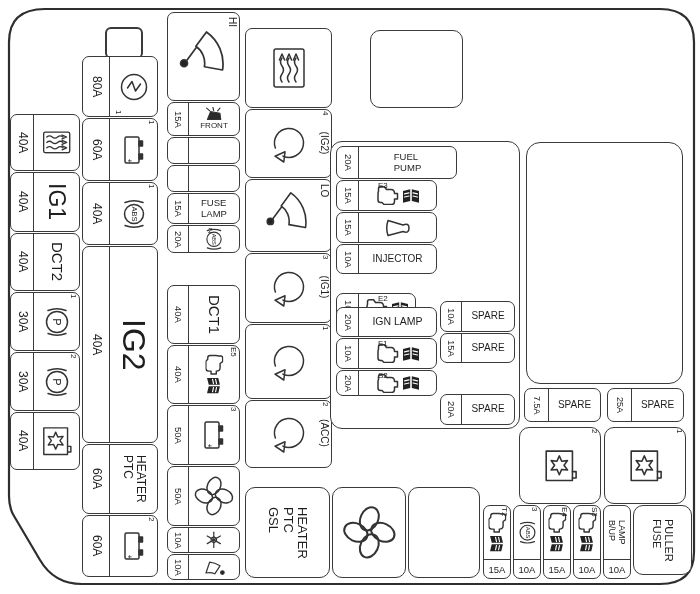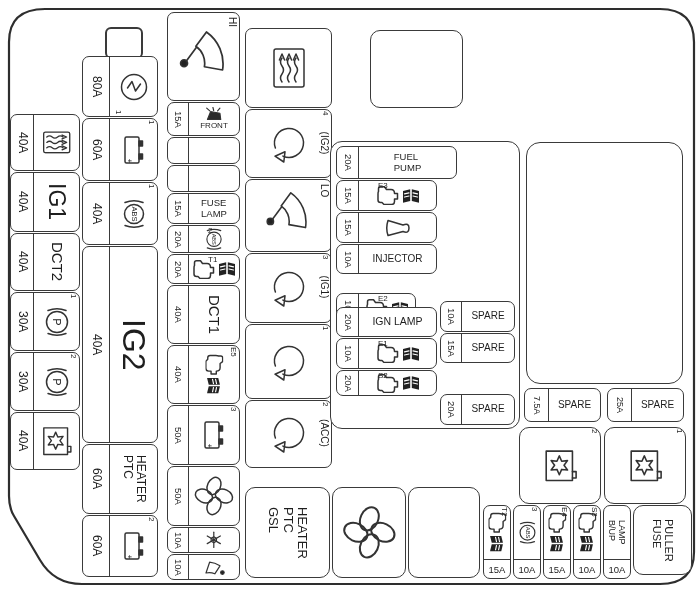--- a/index.html
+++ b/index.html
@@ -253,41 +253,20 @@
           <g transform="rotate(90 16 15)">
             <circle cx="16" cy="15" r="9.5"></circle>
             <text x="16" y="17.5" font-size="7.5" text-anchor="middle" fill="#222" stroke="none">ABS</text>
             <path d="M4.5 6 Q1 15 4.5 24"></path>
             <path d="M27.5 6 Q31 15 27.5 24"></path>
           </g>
         </svg>
         <span class="sup tl ">2</span>
       </div>
     </div>
-    <div class="cell" style="left: 167px; top: 254px; width: 73px; height: 30px; border-radius: 7px;">
-      <div class="amp" style="width:20px">
-        <span class="vt" style="font-size:9.5px">20A</span>
-      </div>
-      <div class="cont">
-        <span class="pairh">
-          <svg class="ic" width="24" height="19" viewBox="0 0 24 19" fill="none" stroke="#333" stroke-width="1.5" stroke-linejoin="round" stroke-linecap="round">
-            <path d="M3 8 L3 14 Q3 16.5 5.5 16.5 L7 16.5 L9 18.5 L16.5 18.5 Q19.5 18.5 19.5 15.5 L19.5 13 L22.5 13 L22.5 7.5 L19.5 7.5 Q19.5 3.5 16 3.5 L11.5 3.5 L9.5 0.8 L5.5 0.8 Q3.5 0.8 3.5 2.8 L3.5 5.5 Q3 6 3 8 Z"></path>
-          </svg>
-          <svg class="ic" width="20" height="16" viewBox="0 0 20 16" fill="none" stroke="#333" stroke-width="1.5" stroke-linejoin="round" stroke-linecap="round">
-            <path d="M2 3 L9.2 1.2 L9.2 13 L2 14.8 Z" fill="#222" stroke="none"></path>
-            <path d="M18 3 L10.8 1.2 L10.8 13 L18 14.8 Z" fill="#222" stroke="none"></path>
-            <line x1="3.5" y1="5.8" x2="8" y2="4.8" stroke="#fff" stroke-width="1.2"></line>
-            <line x1="3.5" y1="9" x2="8" y2="8" stroke="#fff" stroke-width="1.2"></line>
-            <line x1="16.5" y1="5.8" x2="12" y2="4.8" stroke="#fff" stroke-width="1.2"></line>
-            <line x1="16.5" y1="9" x2="12" y2="8" stroke="#fff" stroke-width="1.2"></line>
-          </svg>
-        </span>
-        <span class="sup tl ">T1</span>
-      </div>
-    </div>
     <div class="cell" style="left: 167px; top: 285px; width: 73px; height: 59px; border-radius: 7px;">
       <div class="amp" style="width:20px">
         <span class="vt" style="font-size:9.5px">40A</span>
       </div>
       <div class="cont">
         <div class="vt" style="font-size:15px">DCT1</div>
       </div>
     </div>
     <div class="cell" style="left: 167px; top: 345px; width: 73px; height: 59px; border-radius: 7px;">
       <div class="amp" style="width:20px">

